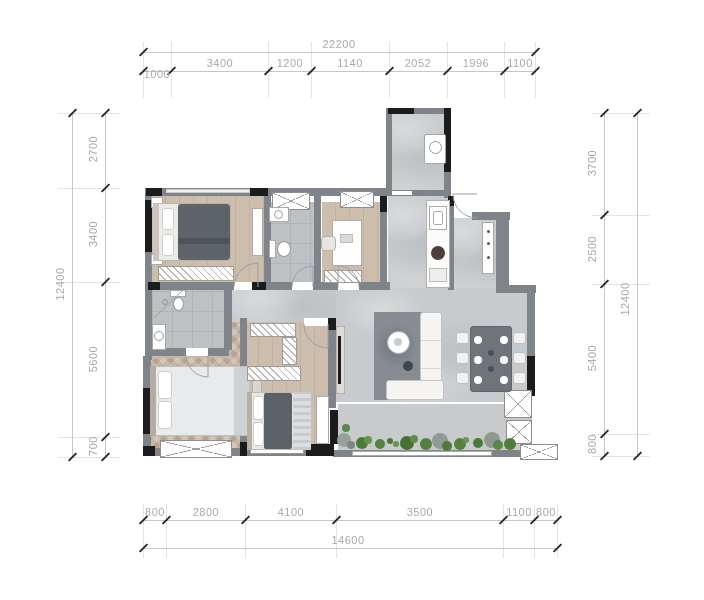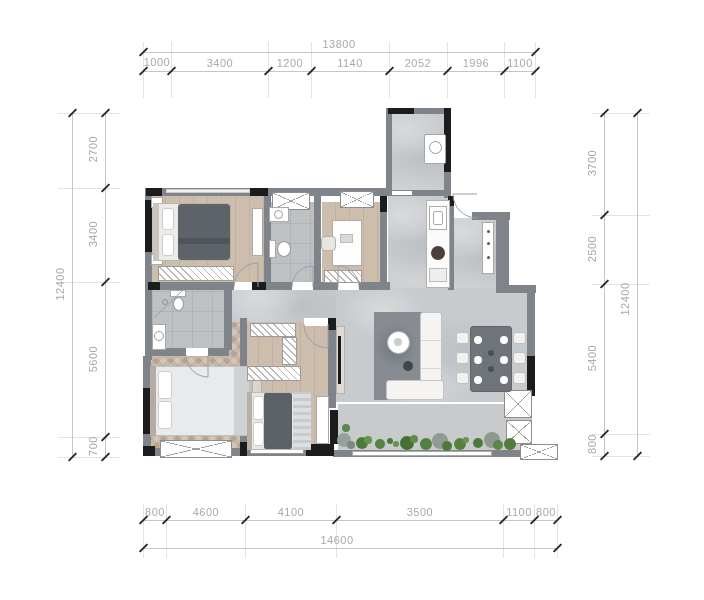--- a/index.html
+++ b/index.html
@@ -108,35 +108,35 @@
   <div class="t" style="left:100px;top:436px"></div>
   <div class="t" style="left:100px;top:456px"></div>
   <div class="t" style="left:599px;top:112px"></div>
   <div class="t" style="left:599px;top:214px"></div>
   <div class="t" style="left:599px;top:283px"></div>
   <div class="t" style="left:599px;top:433px"></div>
   <div class="t" style="left:599px;top:455px"></div>
   <div class="t" style="left:632px;top:112px"></div>
   <div class="t" style="left:632px;top:455px"></div>
 
-  <div class="lab" style="left:317px;top:38px">13800</div>
-  <div class="lab" style="left:135px;top:56px">1000</div>
+  <div class="lab" style="left:317px;top:38px">22200</div>
+  <div class="lab" style="left:135px;top:68px">1000</div>
   <div class="lab" style="left:198px;top:57px">3400</div>
   <div class="lab" style="left:268px;top:57px">1200</div>
   <div class="lab" style="left:328px;top:57px">1140</div>
   <div class="lab" style="left:396px;top:57px">2052</div>
   <div class="lab" style="left:454px;top:57px">1996</div>
   <div class="lab" style="left:498px;top:57px">1100</div>
   <div class="lab" style="left:133px;top:506px">800</div>
-  <div class="lab" style="left:184px;top:506px">4600</div>
+  <div class="lab" style="left:184px;top:506px">2800</div>
   <div class="lab" style="left:269px;top:506px">4100</div>
   <div class="lab" style="left:398px;top:506px">3500</div>
   <div class="lab" style="left:497px;top:506px">1100</div>
   <div class="lab" style="left:524px;top:506px">800</div>
-  <div class="lab" style="left:315px;top:534px">14600</div>
+  <div class="lab" style="left:326px;top:534px">14600</div>
   <div class="labv" style="left:38px;top:278px">12400</div>
   <div class="labv" style="left:71px;top:143px">2700</div>
   <div class="labv" style="left:71px;top:228px">3400</div>
   <div class="labv" style="left:71px;top:353px">5600</div>
   <div class="labv" style="left:71px;top:440px">700</div>
   <div class="labv" style="left:570px;top:157px">3700</div>
   <div class="labv" style="left:570px;top:243px">2500</div>
   <div class="labv" style="left:570px;top:352px">5400</div>
   <div class="labv" style="left:570px;top:438px">800</div>
   <div class="labv" style="left:603px;top:293px">12400</div>

